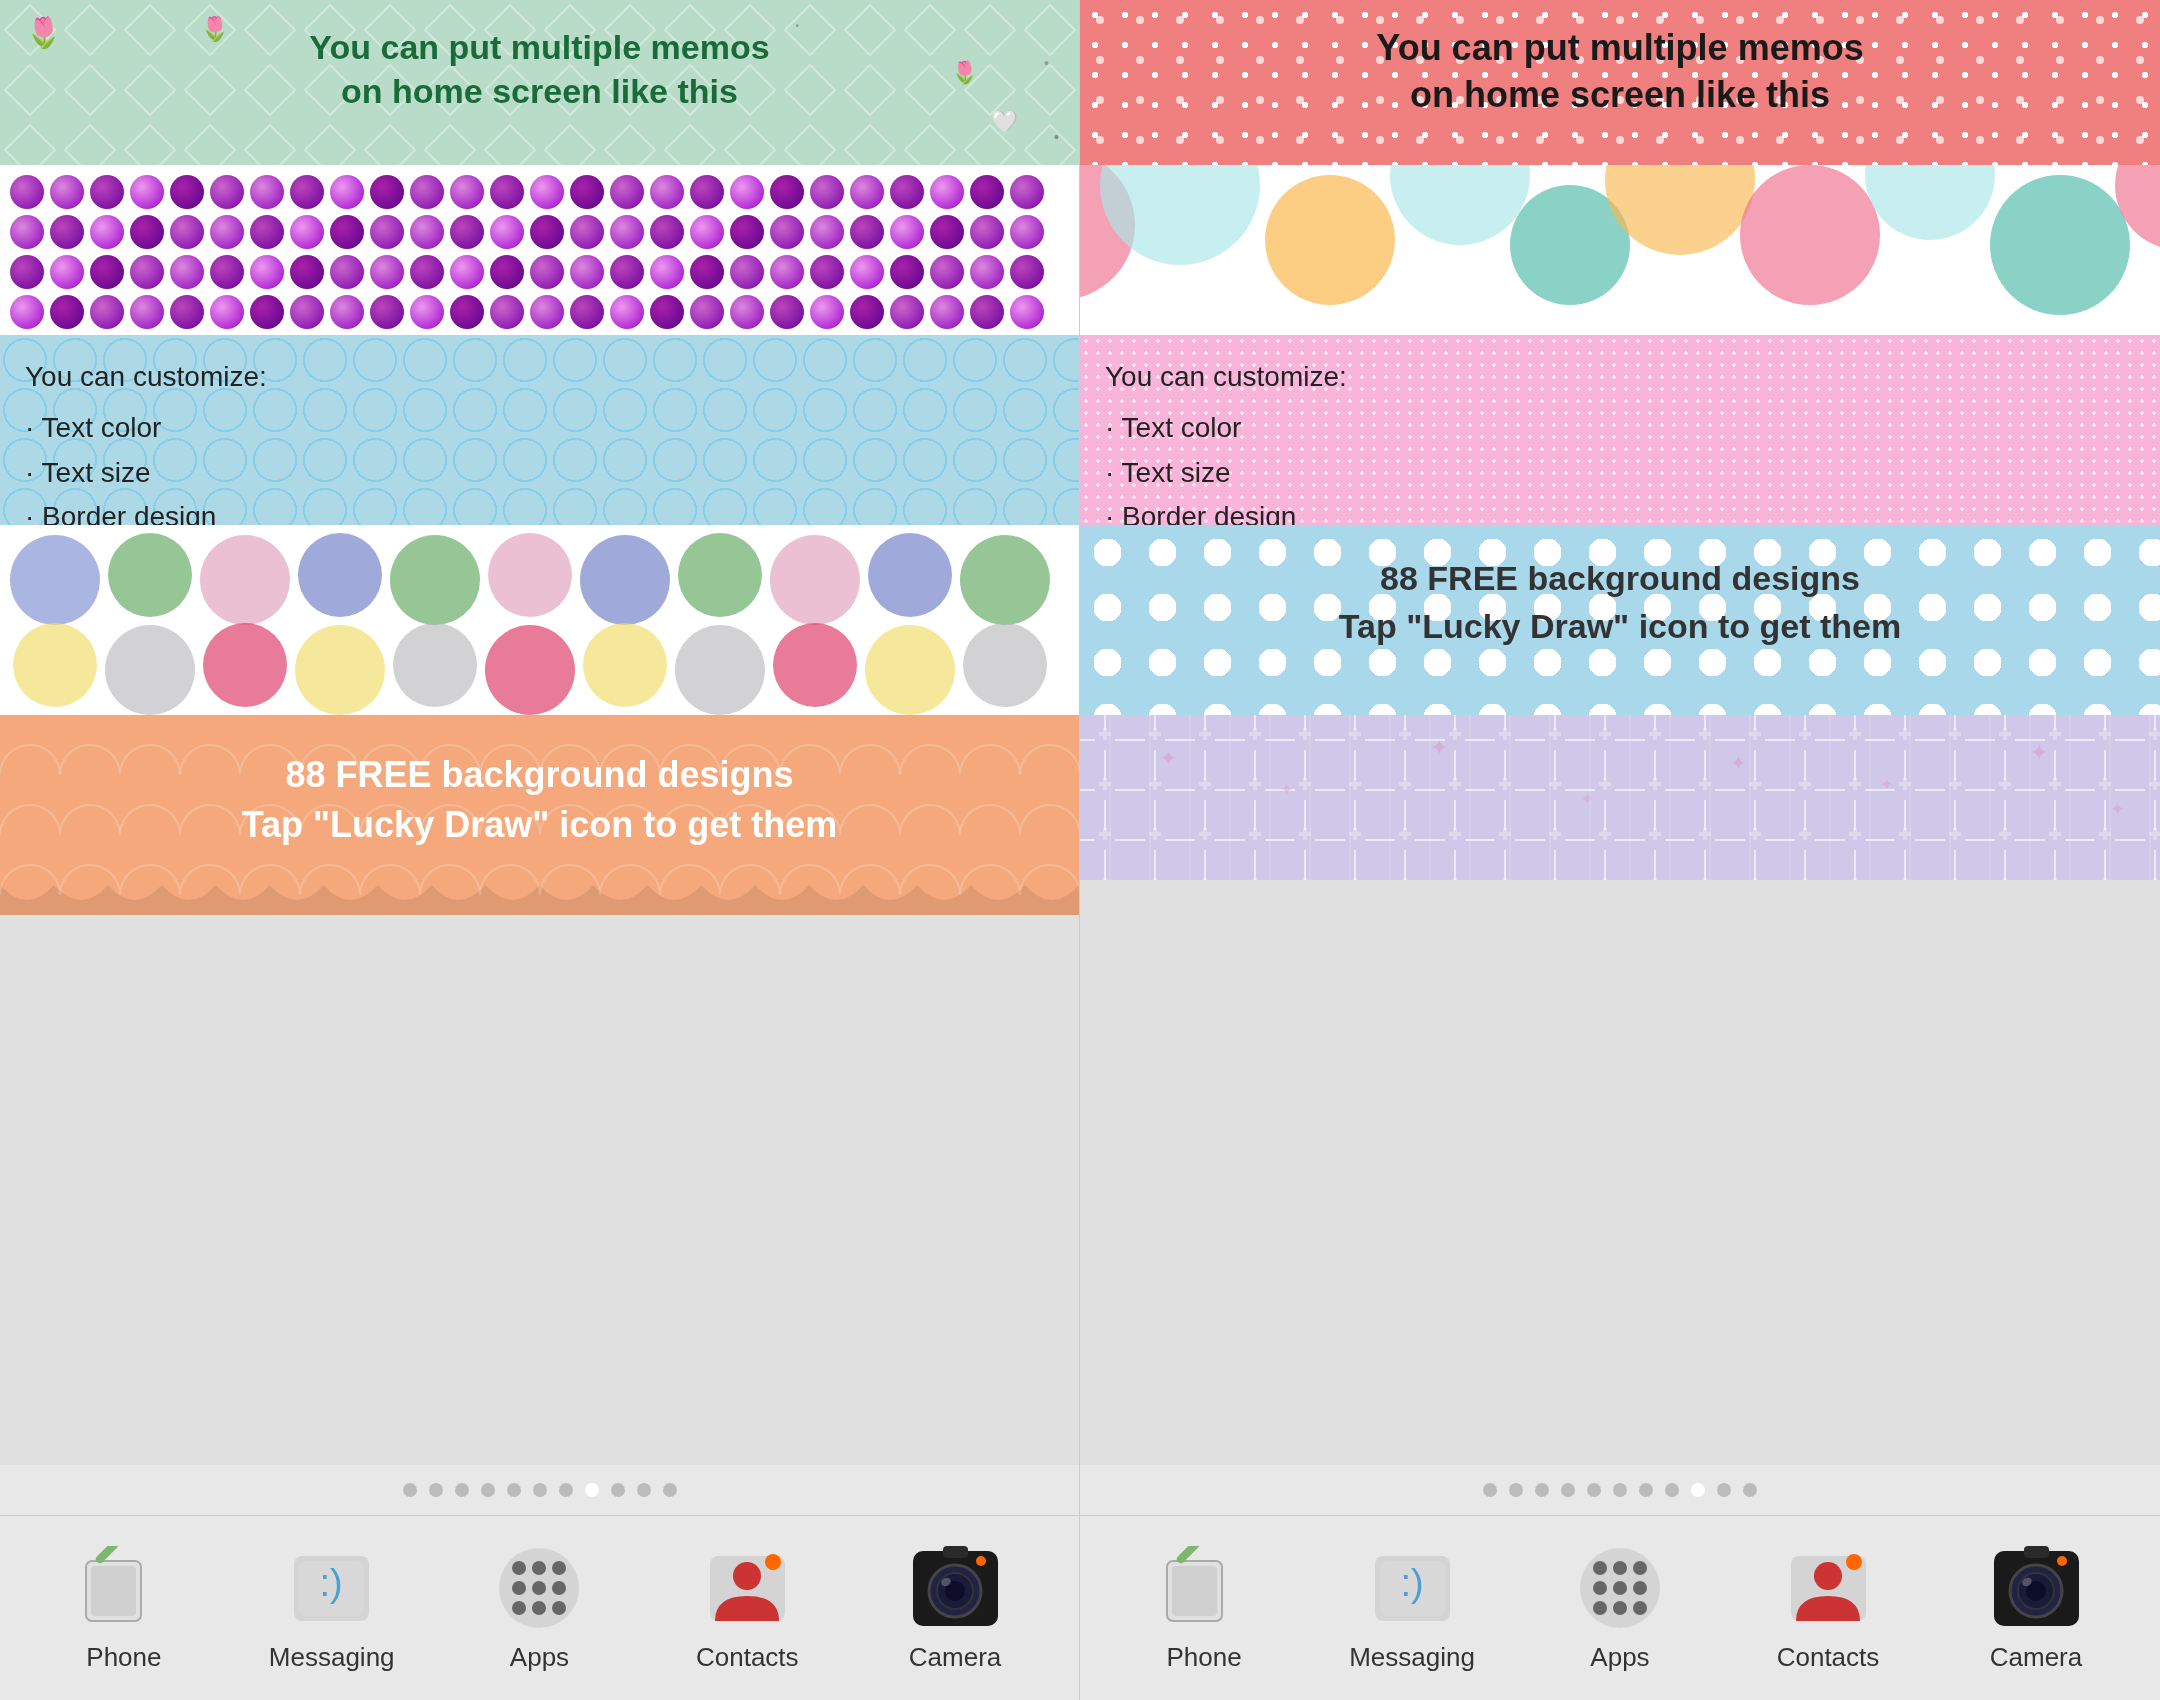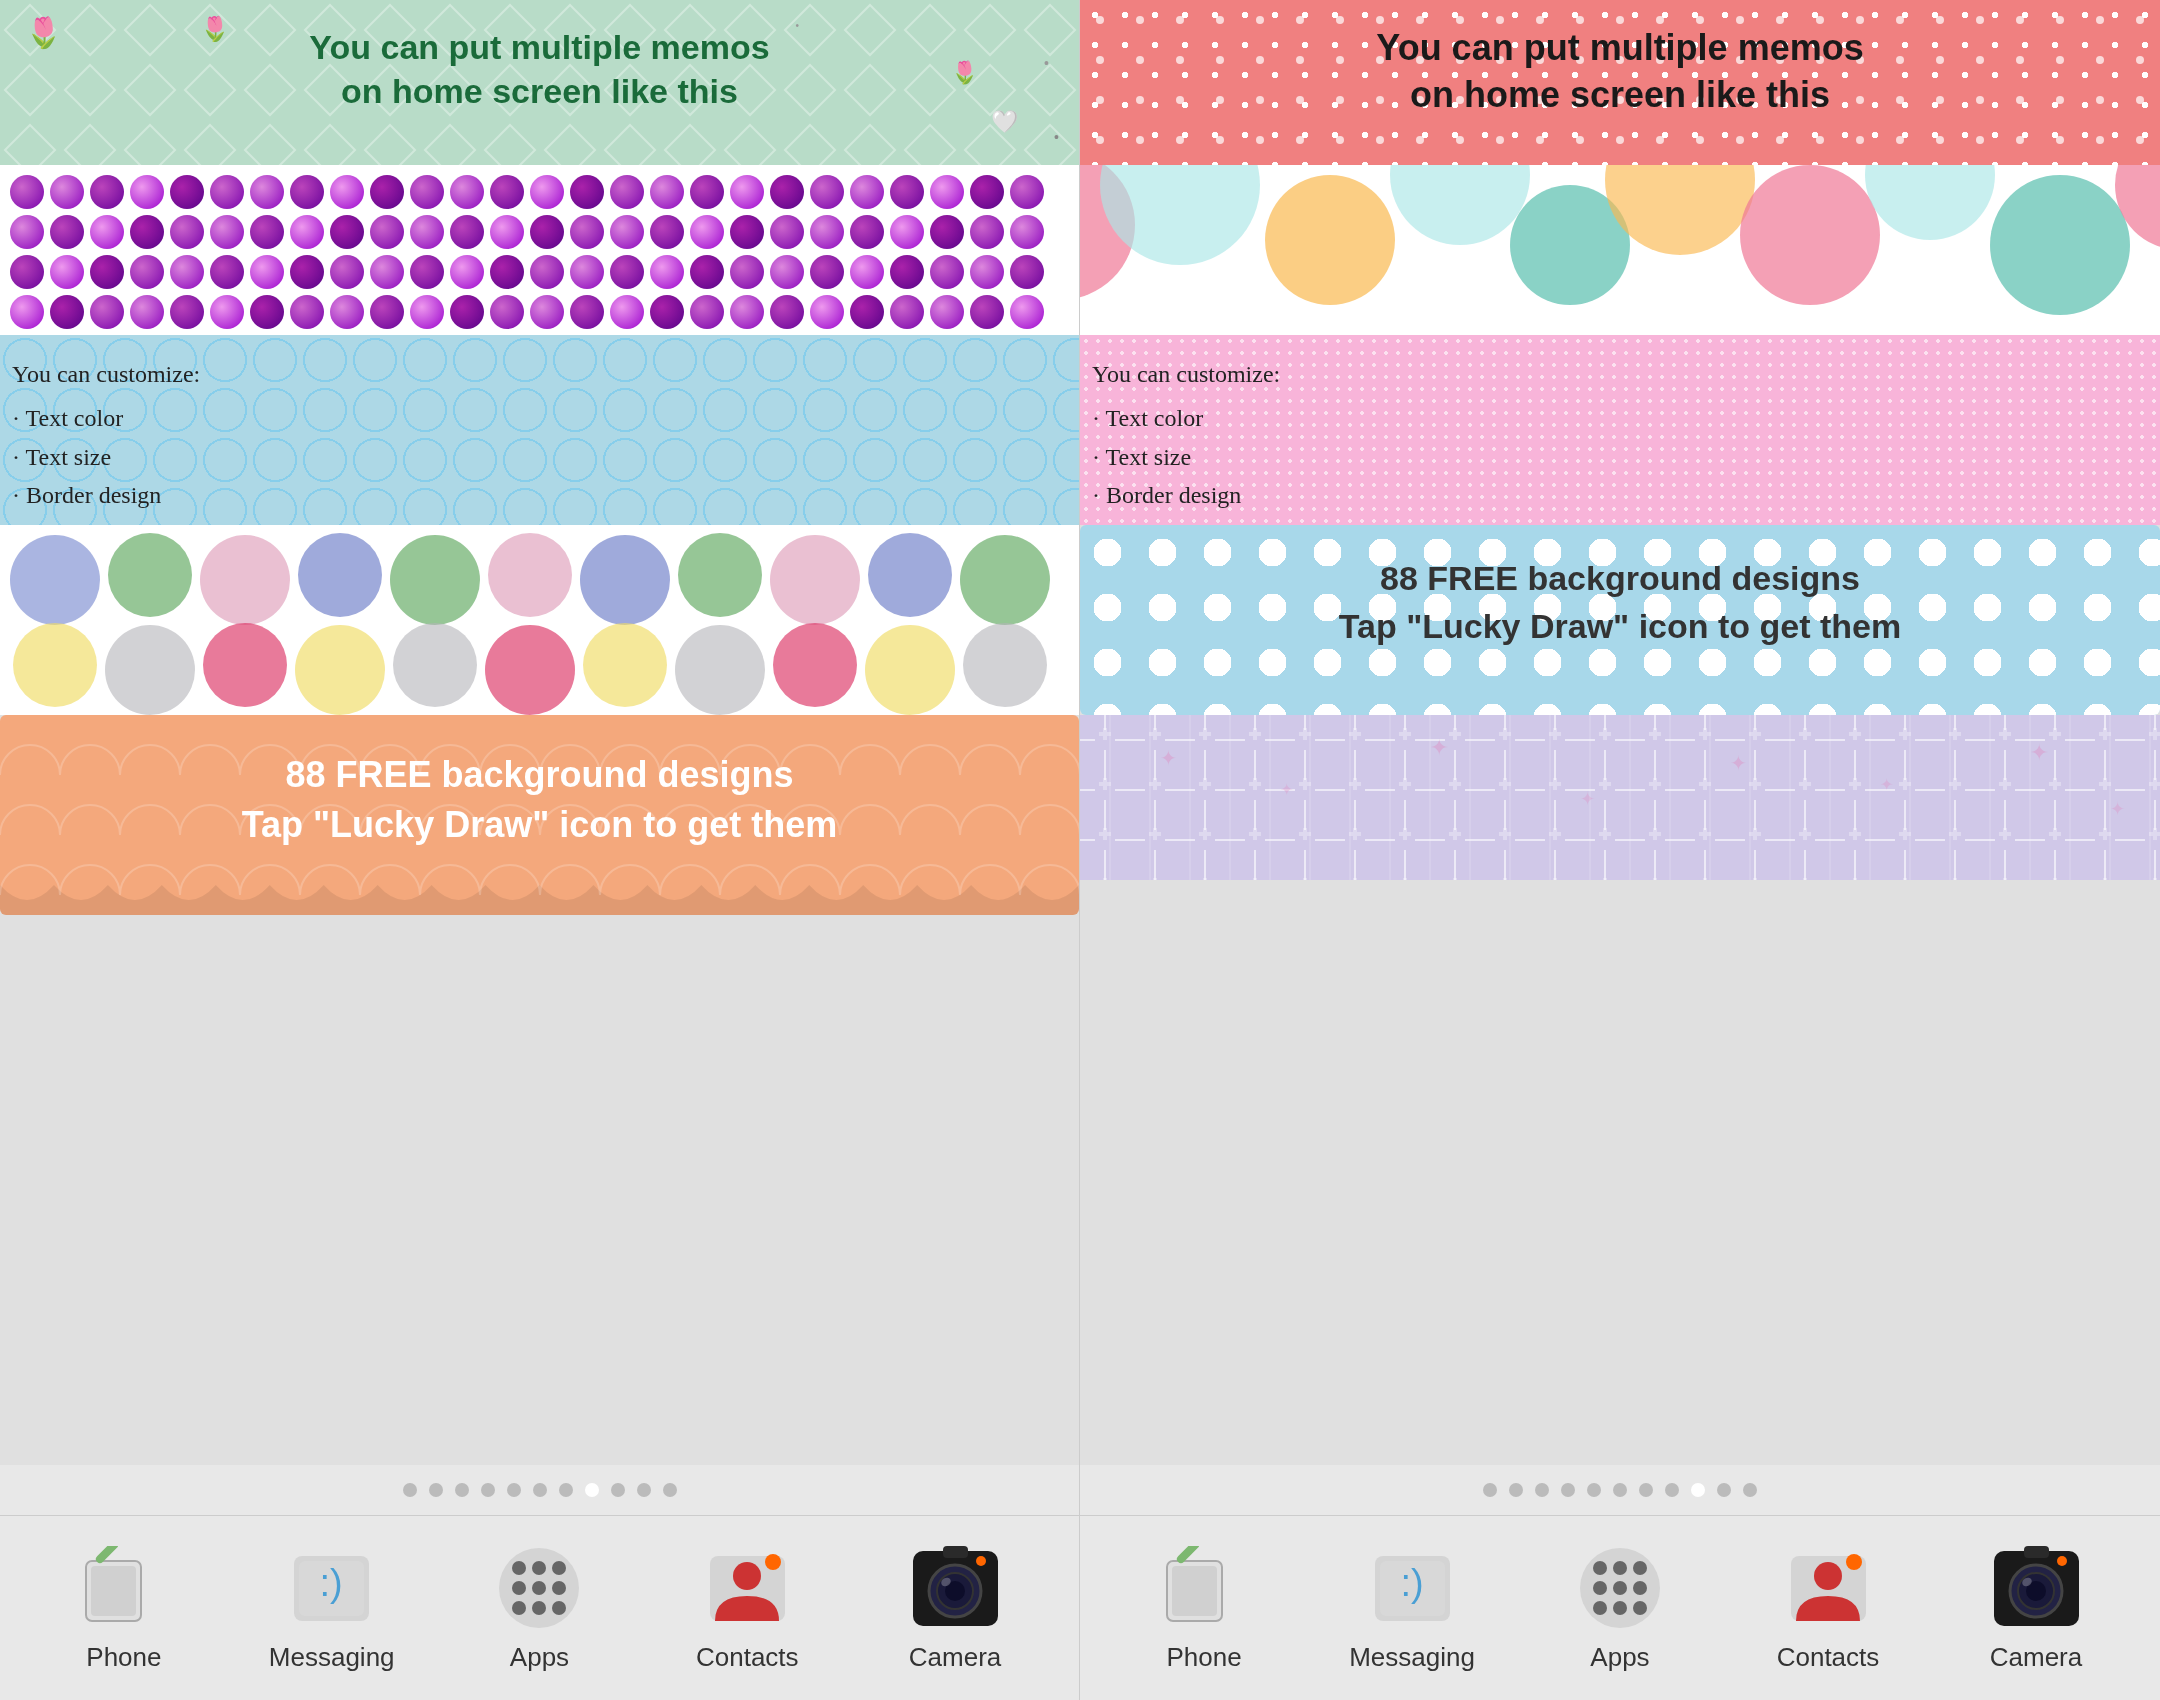--- a/index.html
+++ b/index.html
@@ -88,25 +88,24 @@
       background-color: #add8e6;
       background-image: radial-gradient(circle, transparent 20px, #87ceeb 20px, #87ceeb 22px, transparent 22px);
       background-size: 50px 50px;
     }
     .pink-dots-small-bg {
       background-color: #f8b4d9;
       background-image: radial-gradient(circle, rgba(255,255,255,0.6) 2px, transparent 2px);
       background-size: 12px 12px;
     }
     .customize-text {
-      padding: 20px 12px;
-      font-size: 24px;
+      padding: 20px 25px;
+      font-size: 28px;
       color: #222;
       line-height: 1.6;
-      font-family: Liberation Serif, serif;
     }
 
     
     .section-watercolor {
       height: 200px;
       overflow: hidden;
       position: relative;
     }
     .watercolor-bg {
       background: white;
@@ -114,21 +113,20 @@
       height: 100%;
       position: relative;
       overflow: hidden;
     }
 
     
     .section-free {
       height: 200px;
       position: relative;
       overflow: hidden;
-      border-radius: 6px;
     }
     .orange-scallop-bg {
       background-color: #f4a87c;
       width: 100%;
       height: 100%;
       position: relative;
     }
     .blue-polka-bg {
       background-color: #a8d8ea;
       background-image: radial-gradient(circle, white 14px, transparent 14px);

